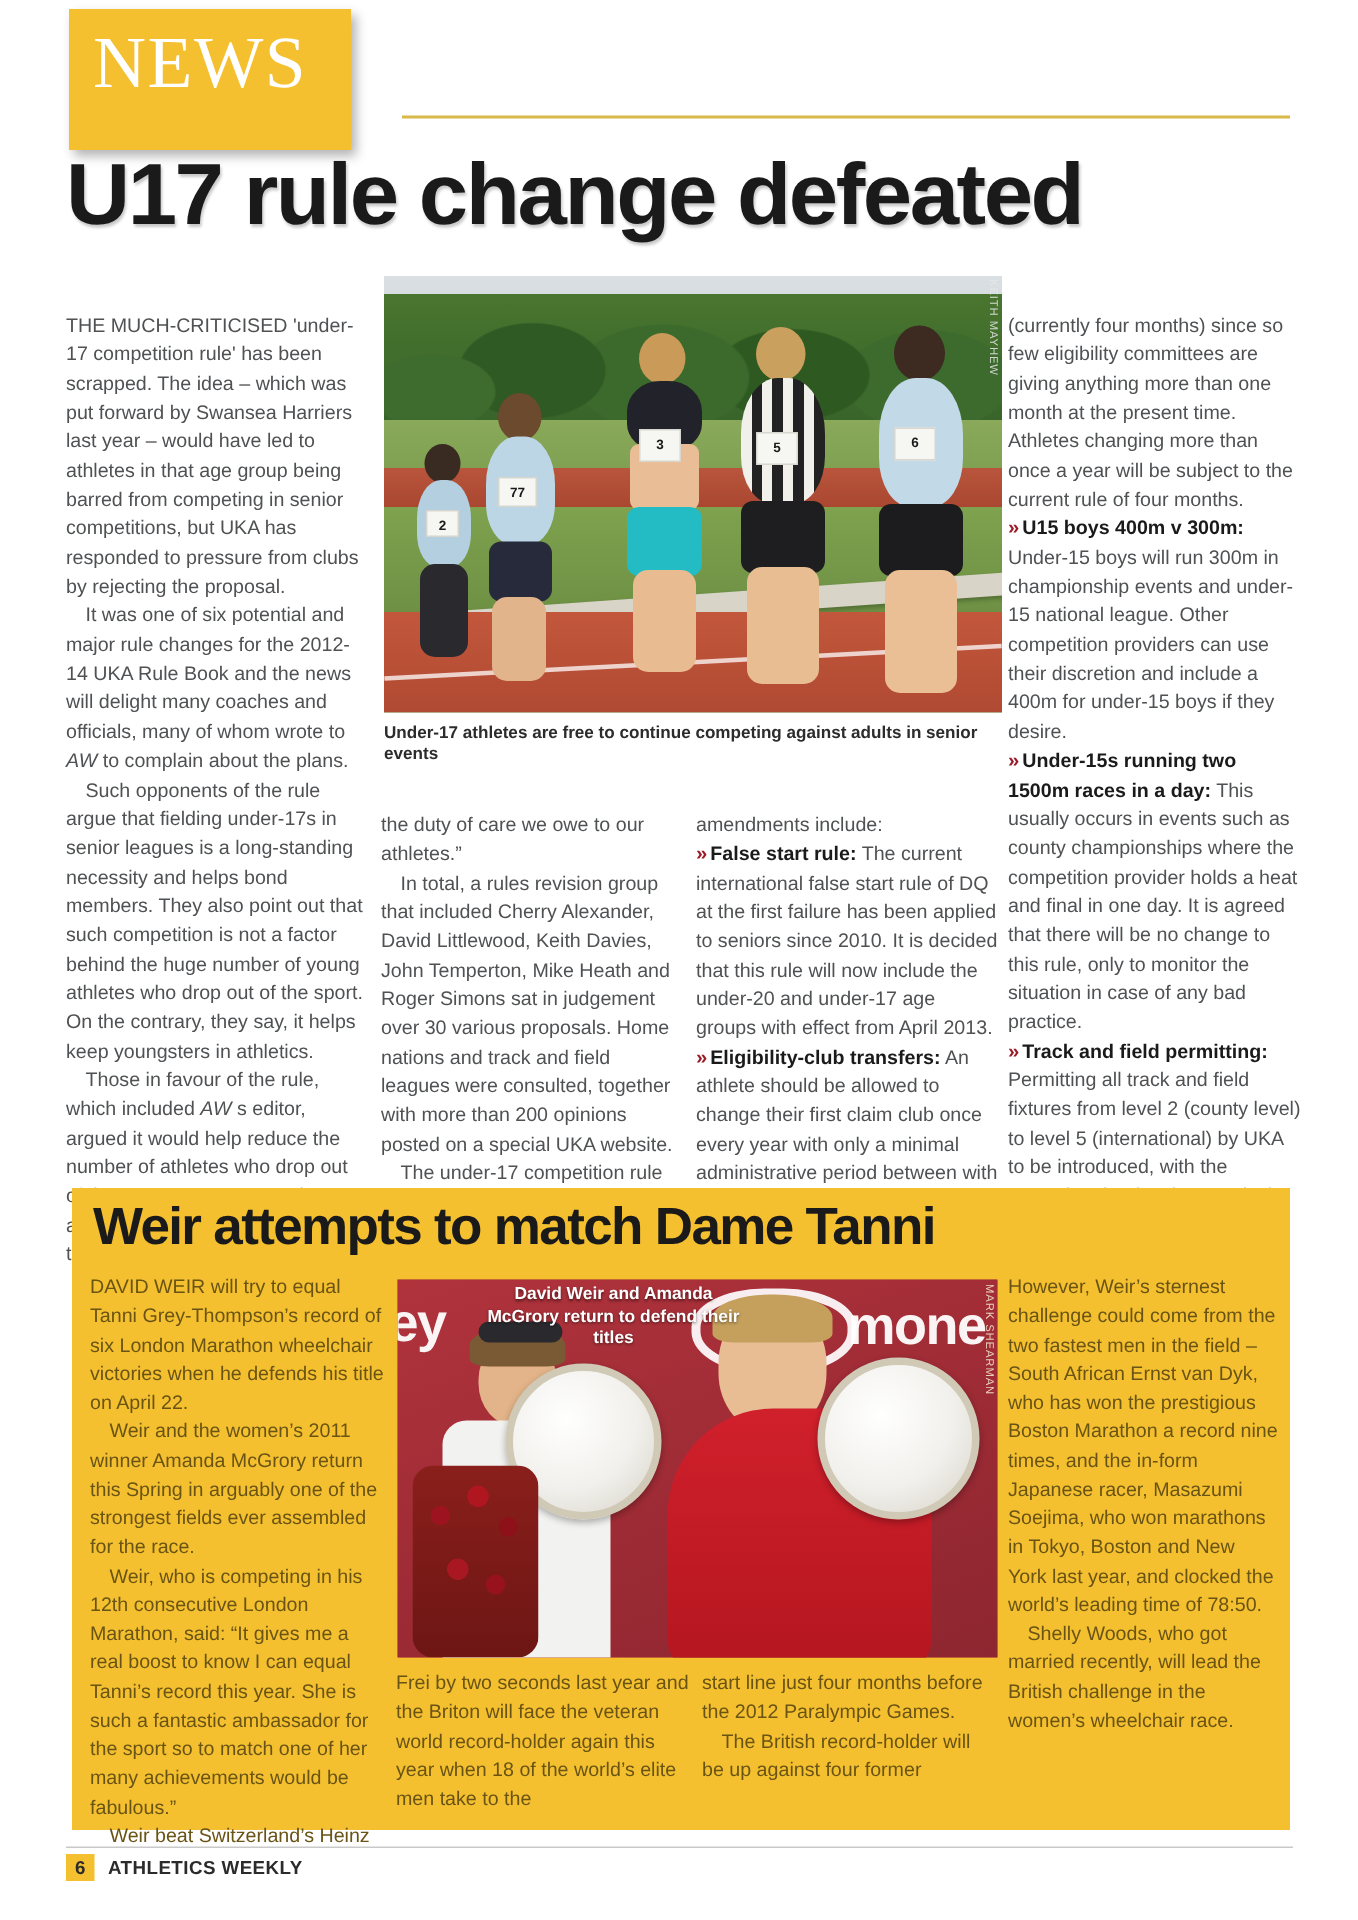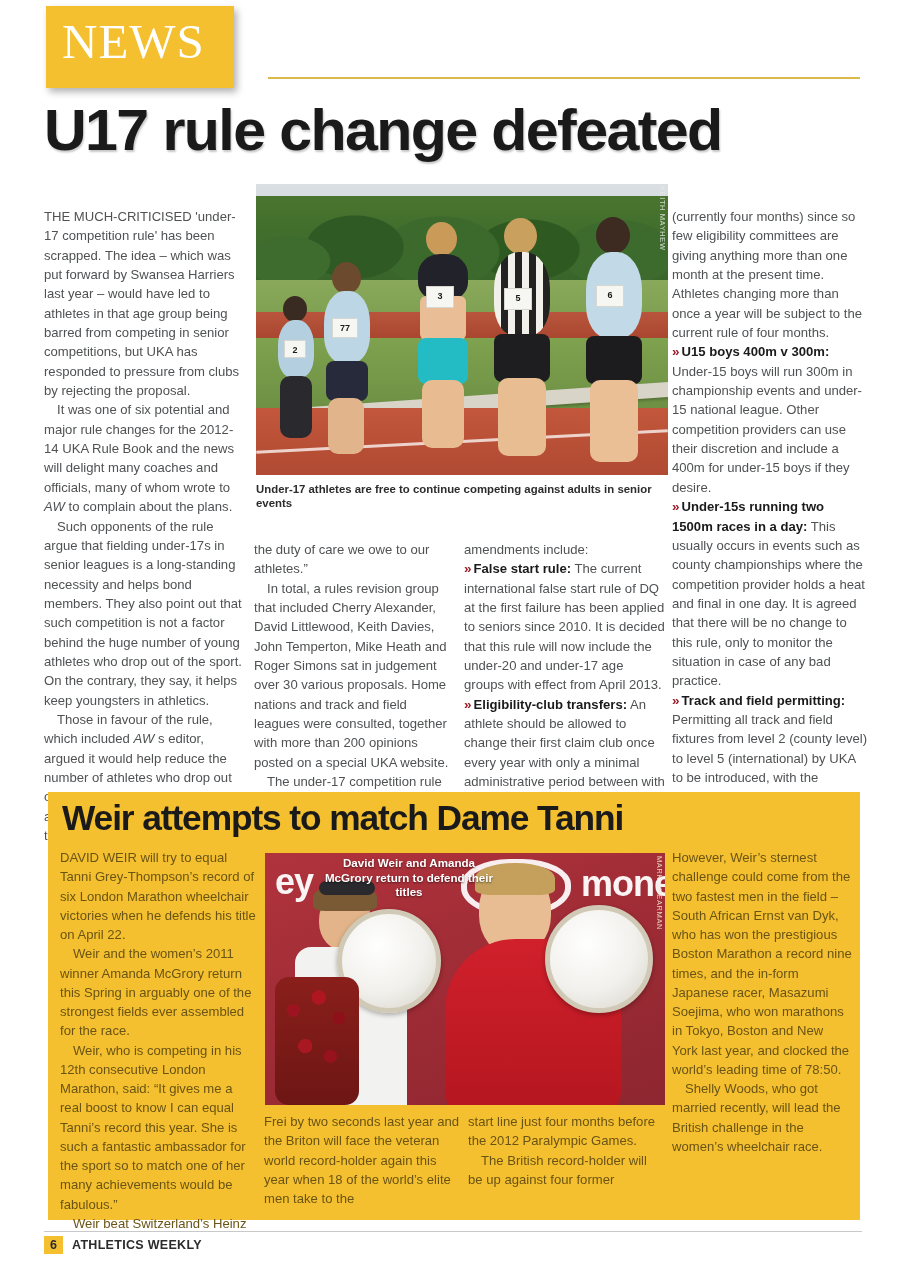--- a/index.html
+++ b/index.html
@@ -18,21 +18,21 @@
     background: #ffffff;
     overflow: hidden;
   }
 
   
   .news-tab {
     position: absolute;
     left: 46px;
     top: 6px;
     width: 188px;
-    height: 82px;
+    height: 94px;
     background: #F5C02F;
     box-shadow: 3px 4px 7px rgba(0,0,0,0.30);
   }
   .news-tab-label {
     position: absolute;
     left: 16px;
     top: 8px;
     font-family: "Liberation Serif", serif;
     font-size: 49px;
     letter-spacing: 1px;
@@ -239,21 +239,20 @@
     background: linear-gradient(160deg, #b0333c 0%, #9d2b35 55%, #8d2630 100%);
   }
   .p2-brandtext {
     position: absolute;
     font-family: "Liberation Sans", sans-serif;
     font-weight: bold;
     color: #ffffff;
     font-size: 36px;
     letter-spacing: -1px;
     opacity: 0.95;
-    margin-left: 16px;
   }
   .p2-logo-ring {
     position: absolute;
     border: 6px solid #ffffff;
     border-radius: 46% 46% 52% 52%;
     opacity: 0.92;
   }
   .p2-person { position: absolute; }
   .p2-plate {
     position: absolute;

